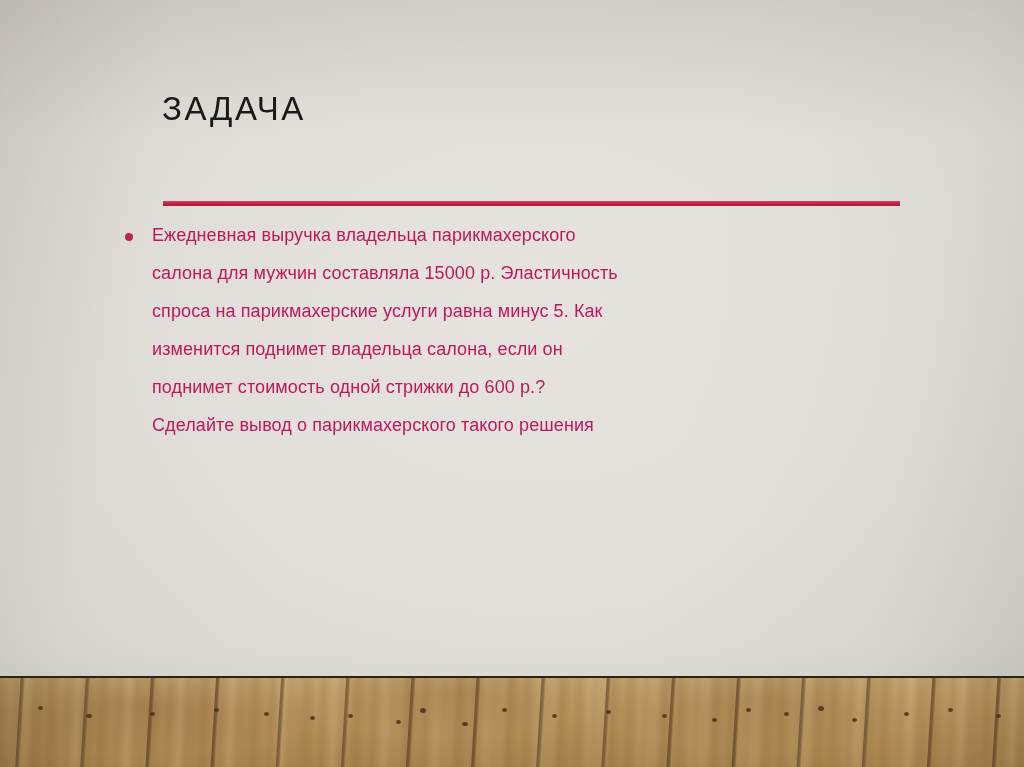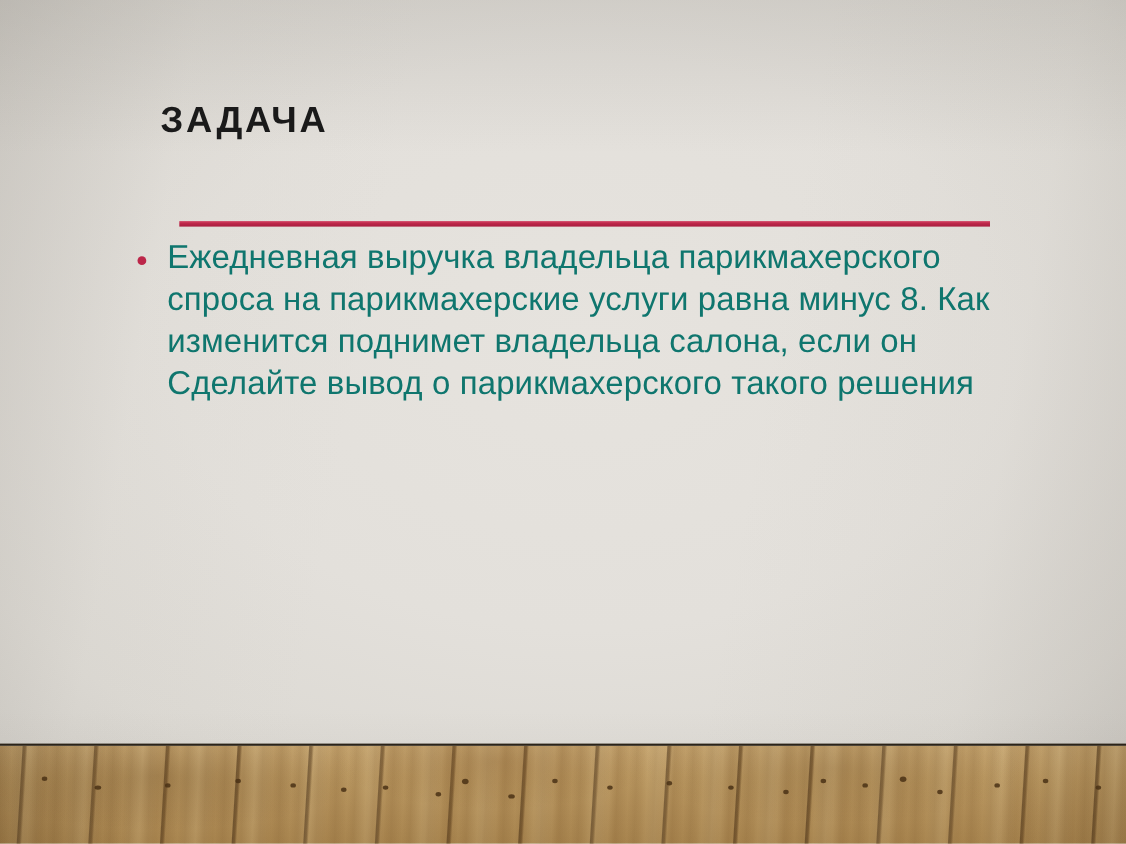--- a/index.html
+++ b/index.html
@@ -112,24 +112,24 @@
   .knot {
     position: absolute;
     background: #4a3115;
     border-radius: 50%;
     opacity: 0.85;
   }
 
   
   .title {
     position: absolute;
-    left: 146px;
+    left: 162px;
     top: 90px;
     font-size: 33px;
-    font-weight: bold;
+    font-weight: normal;
     letter-spacing: 2.5px;
     color: #1a1a1a;
     white-space: nowrap;
   }
 
   
   .rule {
     position: absolute;
     left: 163px;
     top: 201px;
@@ -152,23 +152,23 @@
     position: absolute;
     left: 3px;
     top: 17px;
     width: 8px;
     height: 8px;
     border-radius: 50%;
     background: #bc2649;
   }
   .bullet-text {
     margin-left: 30px;
-    font-size: 30px;
+    font-size: 18px;
     line-height: 38px;
-    color: #0f766e;
+    color: #be185d;
     letter-spacing: 0.1px;
   }
   .bullet-text .line {
     display: block;
     white-space: nowrap;
   }
 </style>
 </head>
 <body>
 
@@ -181,22 +181,24 @@
 
   <div class="title">ЗАДАЧА</div>
 
   <div class="rule"></div>
 
   <div class="body-block">
     <div class="bullet-row">
       <span class="bullet-dot"></span>
       <div class="bullet-text">
         <span class="line">Ежедневная выручка владельца парикмахерского</span>
-        <span class="line">спроса на парикмахерские услуги равна минус 8. Как</span>
+        <span class="line">салона для мужчин составляла 15000 р. Эластичность</span>
+        <span class="line">спроса на парикмахерские услуги равна минус 5. Как</span>
         <span class="line">изменится поднимет владельца салона, если он</span>
+        <span class="line">поднимет стоимость одной стрижки до 600 р.?</span>
         <span class="line">Сделайте вывод о парикмахерского такого решения</span>
       </div>
     </div>
   </div>
 
   <div class="floor">
     <div class="floor-planks"></div>
     <div class="floor-grain"></div>
     <div class="floor-tone"></div>
     <span class="knot" style="left:38px;  top:28px; width:5px; height:4px;"></span>

